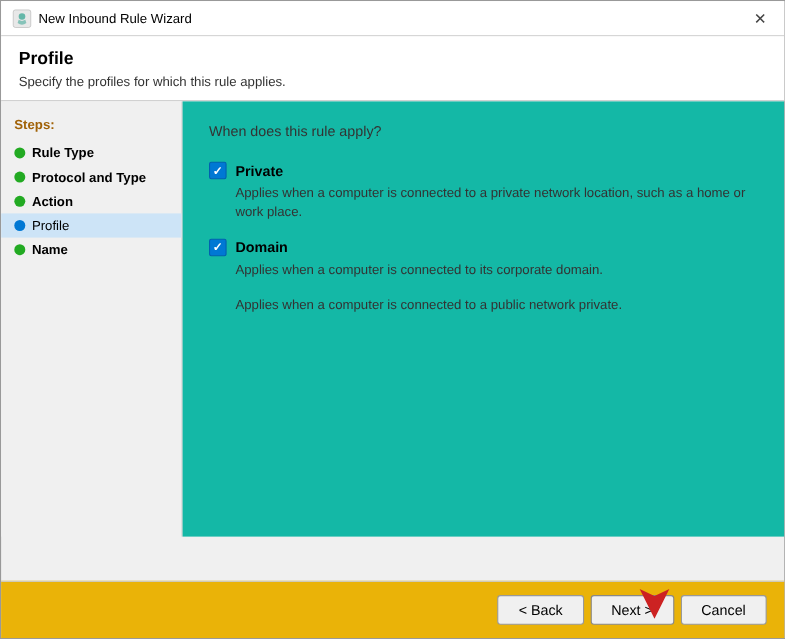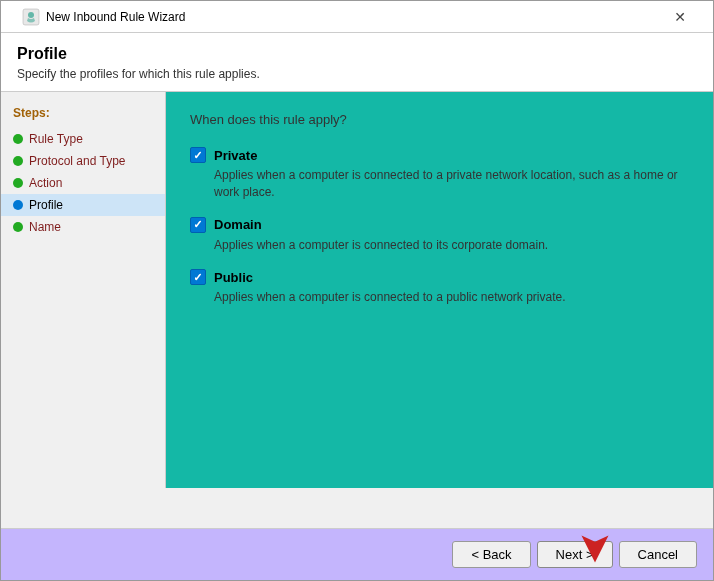--- a/index.html
+++ b/index.html
@@ -13,21 +13,21 @@
       display: flex;
       flex-direction: column;
       box-shadow: 2px 2px 8px rgba(0,0,0,0.3);
     }
 
     .title-bar {
       background: #ffffff;
       border-bottom: 1px solid #ccc;
       display: flex;
       align-items: center;
-      padding: 6px 21px;
+      padding: 6px 10px;
       gap: 6px;
       height: 32px;
     }
 
     .title-bar-text {
       flex: 1;
       font-size: 12px;
       color: #000;
     }
 
@@ -82,22 +82,23 @@
       color: #a16207;
       padding: 4px 12px 8px 12px;
     }
 
     .sidebar-item {
       display: flex;
       align-items: center;
       padding: 4px 12px;
       font-size: 12px;
       cursor: pointer;
-      color: #7f1d1d;
+      color: #000000;
       gap: 6px;
+      font-weight: bold;
     }
 
     .sidebar-item.active {
       background: #cde4f7;
       color: #000;
       font-weight: normal;
     }
 
     .sidebar-item .dot {
       width: 10px;
@@ -167,21 +168,21 @@
     }
 
     .option-desc {
       font-size: 12px;
       color: #333;
       margin-left: 24px;
       line-height: 1.4;
     }
 
     .footer {
-      background: #c4b5fd;
+      background: #eab308;
       border-top: 1px solid #ccc;
       padding: 10px 16px;
       display: flex;
       justify-content: flex-end;
       align-items: center;
       gap: 6px;
       height: 52px;
       position: relative;
       margin-top: 40px;
     }
@@ -281,24 +282,20 @@
 
         <div class="option-item">
           <div class="option-row">
             <div class="checkbox-custom"></div>
             <span class="option-label">Domain</span>
           </div>
           <div class="option-desc">Applies when a computer is connected to its corporate domain.</div>
         </div>
 
         <div class="option-item">
-          <div class="option-row">
-            <div class="checkbox-custom"></div>
-            <span class="option-label">Public</span>
-          </div>
           <div class="option-desc">Applies when a computer is connected to a public network private.</div>
         </div>
 
       </div>
     </div>
   </div>
 
   <div class="footer">
 
     <div class="arrow-indicator">

